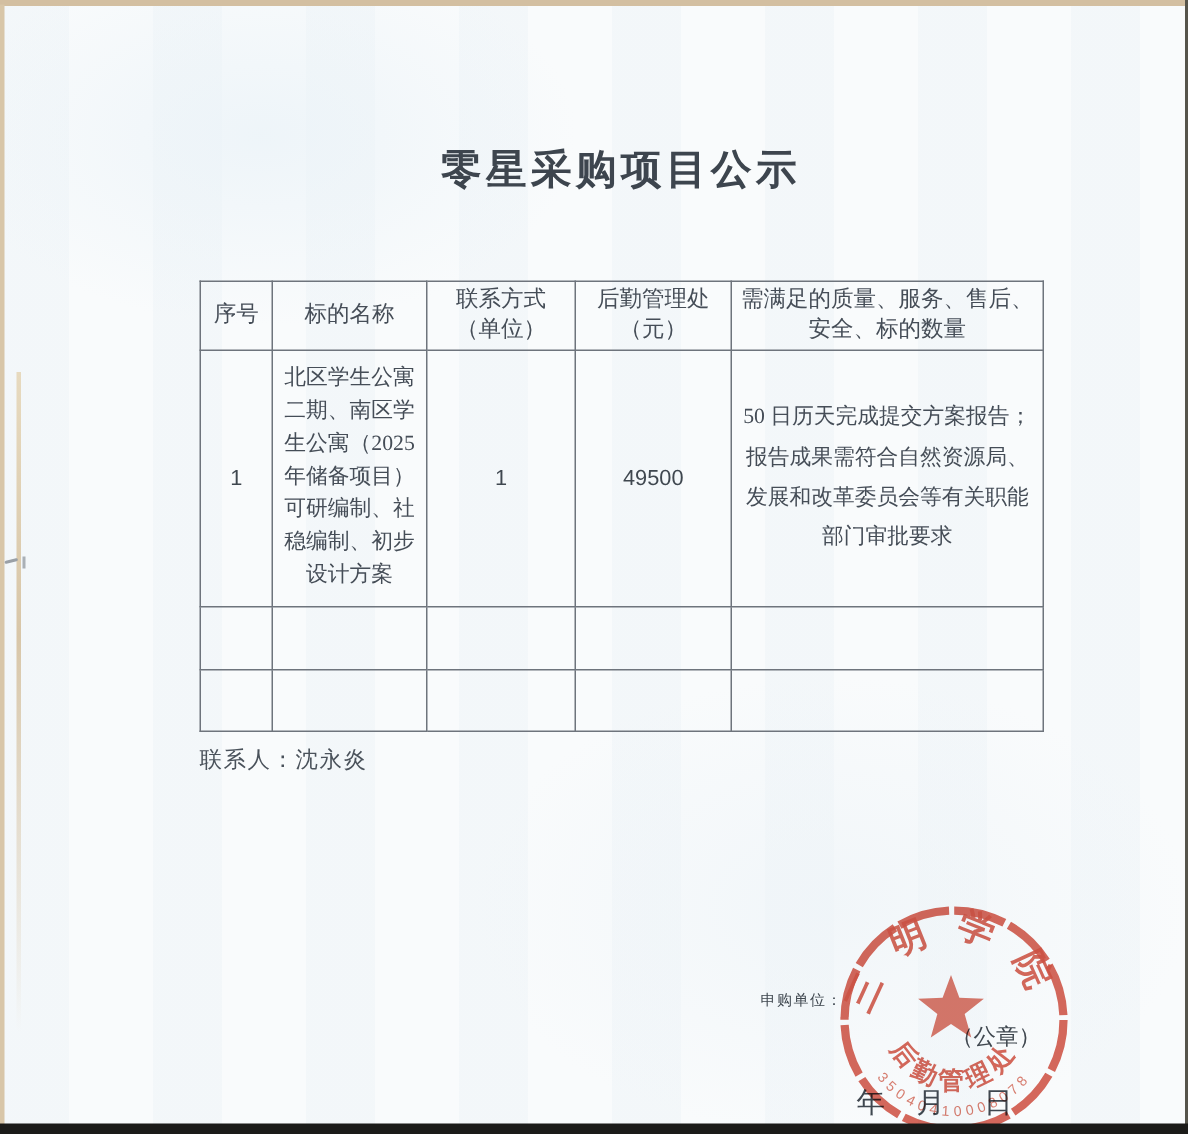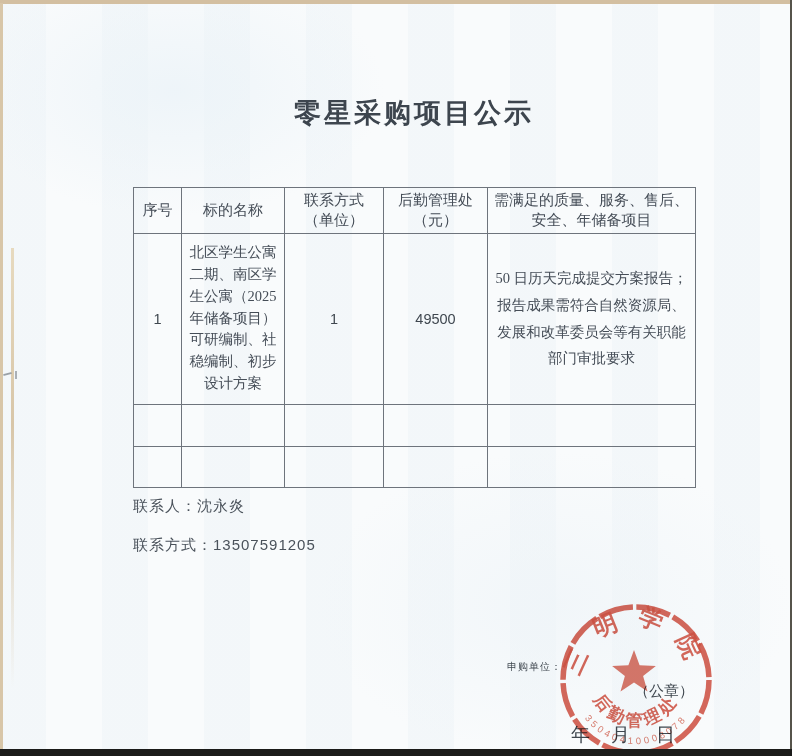--- a/index.html
+++ b/index.html
@@ -65,21 +65,21 @@
         <col style="width:208px">
     </colgroup>
     <thead>
       <tr>
         <th>序号</th>
         <th>标的名称</th>
         <th>联系方式
 （单位）</th>
         <th>后勤管理处
 （元）</th>
-        <th>需满足的质量、服务、售后、安全、年储备项目</th>
+        <th>需满足的质量、服务、售后、安全、标的数量</th>
       </tr>
     </thead>
     <tbody>
       <tr class="data-row">
         <td class="num">1</td>
         <td class="name-cell">北区学生公寓二期、南区学生公寓（2025 年储备项目）可研编制、社稳编制、初步设计方案</td>
         <td class="num">1</td>
         <td class="num">49500</td>
         <td class="req-cell">50 日历天完成提交方案报告；报告成果需符合自然资源局、发展和改革委员会等有关职能部门审批要求</td>
       </tr>
@@ -95,21 +95,20 @@
           <td></td>
         <td></td>
           <td></td>
         <td></td>
       </tr>
     </tbody>
   </table>
 
   <div class="contact-person"><span>联系人：</span><span>沈永炎</span></div>
 
-  <div class="contact-phone"><span>联系方式：</span><span class="phone-num">13507591205</span></div>
 
   <div class="unit-label">申购单位：</div>
   <div class="seal-note">（公章）</div>
 
   <div class="date-line"><span class="d1">年</span><span class="d2">月</span><span class="d3">日</span></div>
 
   <svg class="stamp" viewBox="540 585 200 171" xmlns="http://www.w3.org/2000/svg">
     <defs>
       <path id="arcTop" d="M 582.8 670.6 A 54 54 0 0 1 689.2 670.6" fill="none"></path>
       <path id="arcBottom" d="M 594.7 700.2 A 46 46 0 0 0 677.3 700.2" fill="none"></path>

